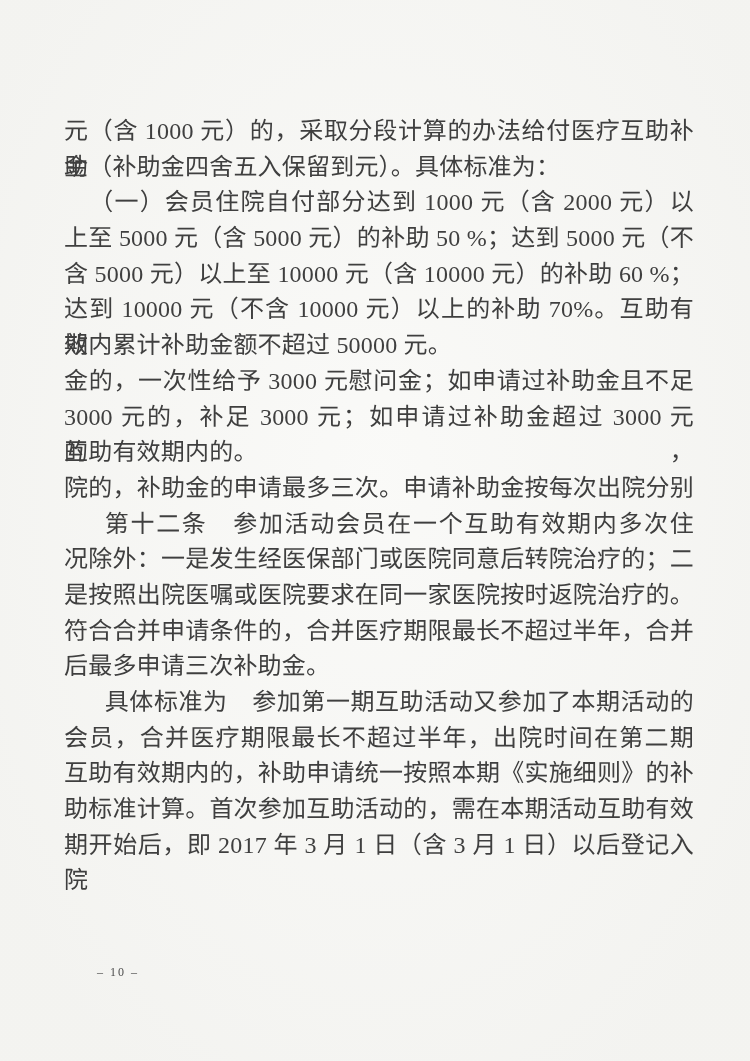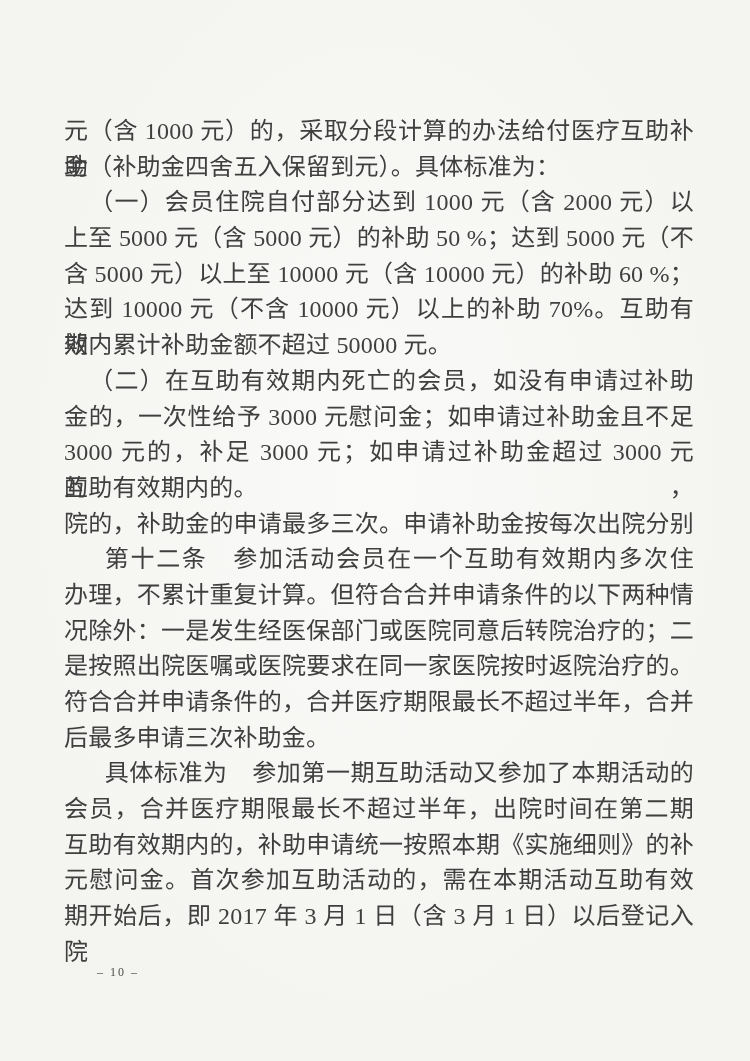--- a/index.html
+++ b/index.html
@@ -57,31 +57,29 @@
 
 <div class="page">
   <div class="text-block">
       <div class="line fill">元（含 1000 元）的，采取分段计算的办法给付医疗互助补助</div>
       <div class="line">金（补助金四舍五入保留到元）。具体标准为：</div>
       <div class="line fill ind-paren">（一）会员住院自付部分达到 1000 元（含 2000 元）以</div>
       <div class="line fill">上至 5000 元（含 5000 元）的补助 50 %；达到 5000 元（不</div>
       <div class="line fill">含 5000 元）以上至 10000 元（含 10000 元）的补助 60 %；</div>
       <div class="line fill">达到 10000 元（不含 10000 元）以上的补助 70%。互助有效</div>
       <div class="line">期内累计补助金额不超过 50000 元。</div>
-      <div class="line fill ind-paren">（二）在互助有效期内死亡的会员，如没有申请过补助</div>
       <div class="line fill">金的，一次性给予 3000 元慰问金；如申请过补助金且不足</div>
       <div class="line fill">3000 元的，补足 3000 元；如申请过补助金超过 3000 元的，</div>
       <div class="line">互助有效期内的。</div>
       <div class="line fill">院的，补助金的申请最多三次。申请补助金按每次出院分别</div>
       <div class="line fill ind-article">第十二条　参加活动会员在一个互助有效期内多次住</div>
-      <div class="line fill">办理，不累计重复计算。但符合合并申请条件的以下两种情</div>
       <div class="line fill">况除外：一是发生经医保部门或医院同意后转院治疗的；二</div>
       <div class="line fill">是按照出院医嘱或医院要求在同一家医院按时返院治疗的。</div>
       <div class="line fill">符合合并申请条件的，合并医疗期限最长不超过半年，合并</div>
       <div class="line">后最多申请三次补助金。</div>
       <div class="line fill ind-article">具体标准为　参加第一期互助活动又参加了本期活动的</div>
       <div class="line fill">会员，合并医疗期限最长不超过半年，出院时间在第二期</div>
       <div class="line fill">互助有效期内的，补助申请统一按照本期《实施细则》的补</div>
-      <div class="line fill">元慰问金。首次参加互助活动的，需在本期活动互助有效</div>
+      <div class="line fill">助标准计算。首次参加互助活动的，需在本期活动互助有效</div>
       <div class="line fill">期开始后，即 2017 年 3 月 1 日（含 3 月 1 日）以后登记入院</div>
     </div>
   <div class="page-number">– 10 –</div>
 </div>
 
 </body></html>

